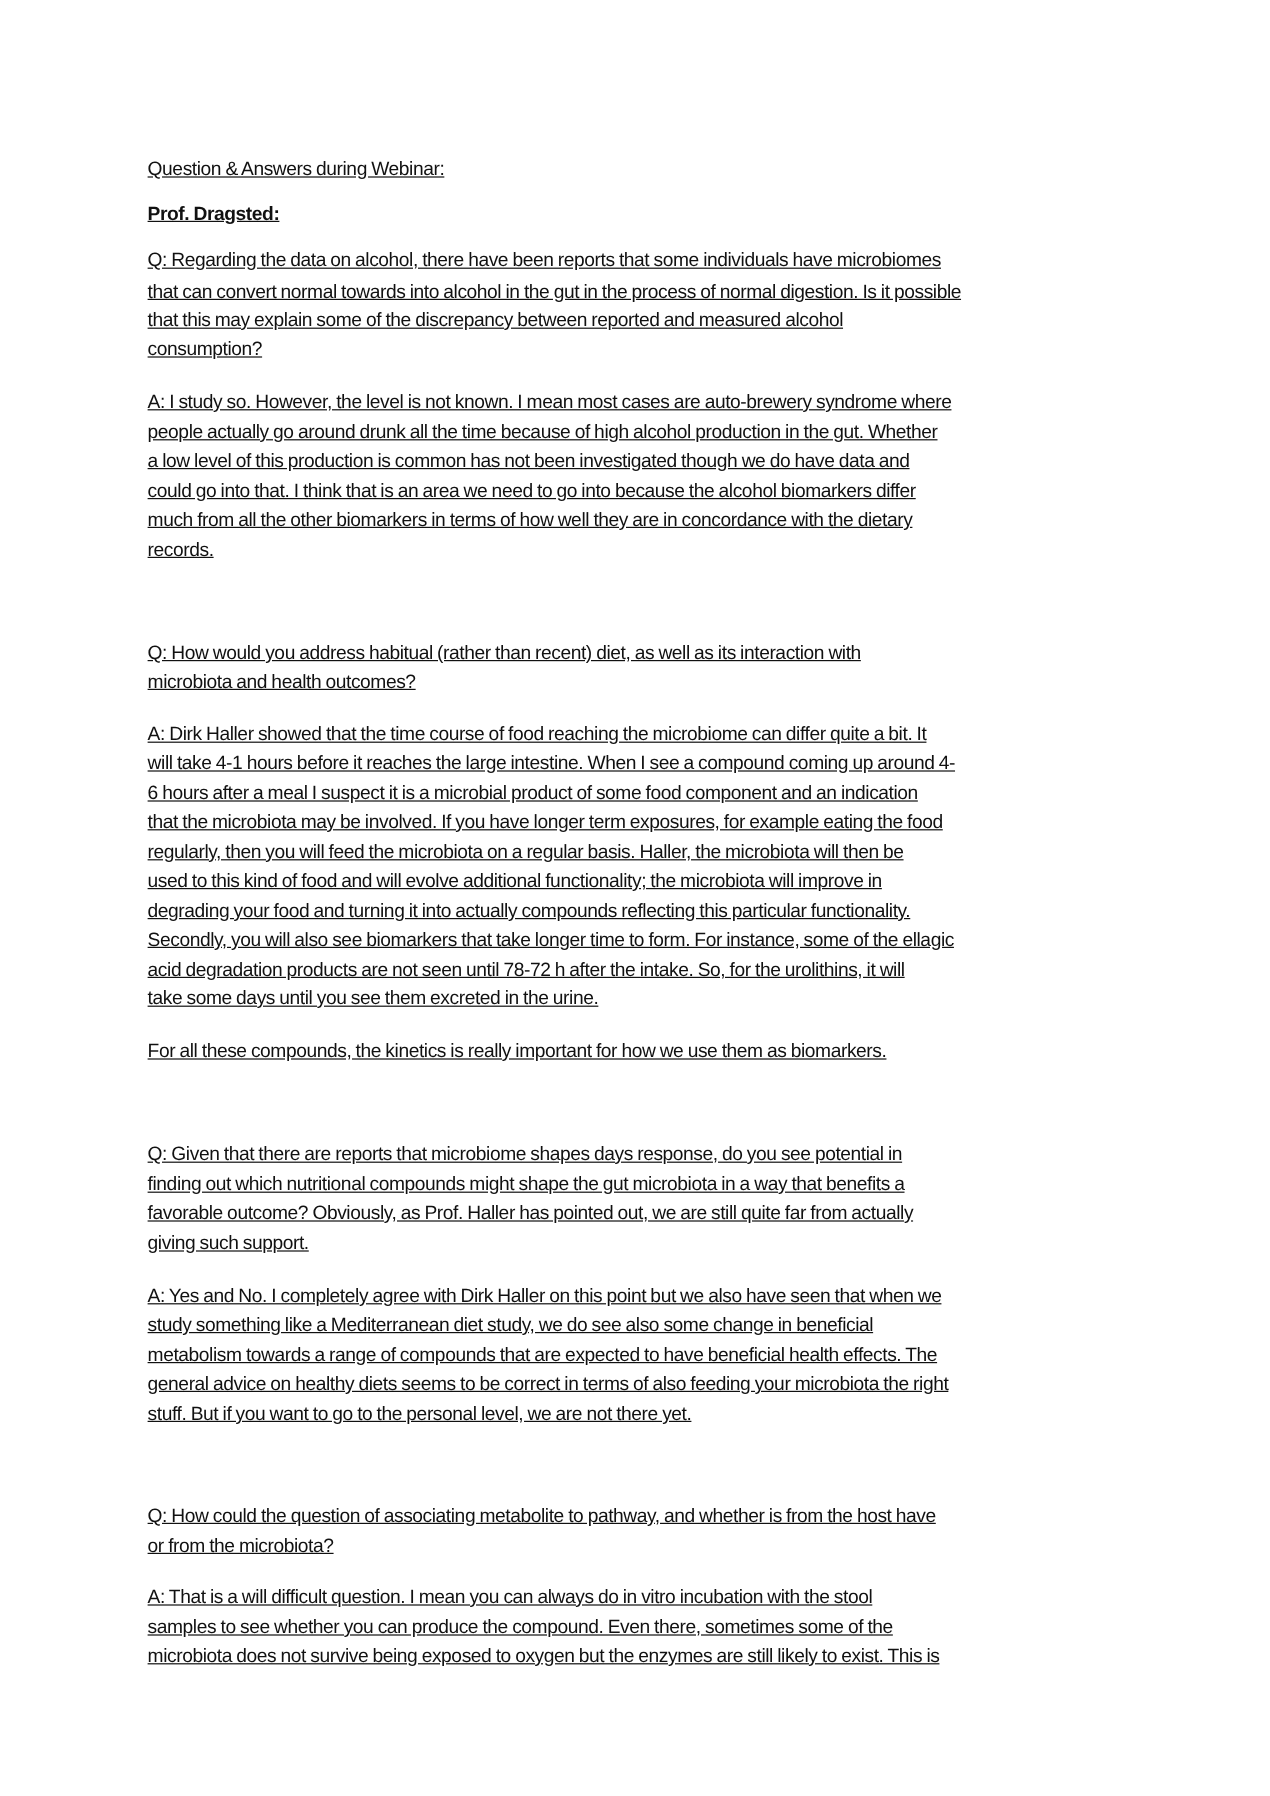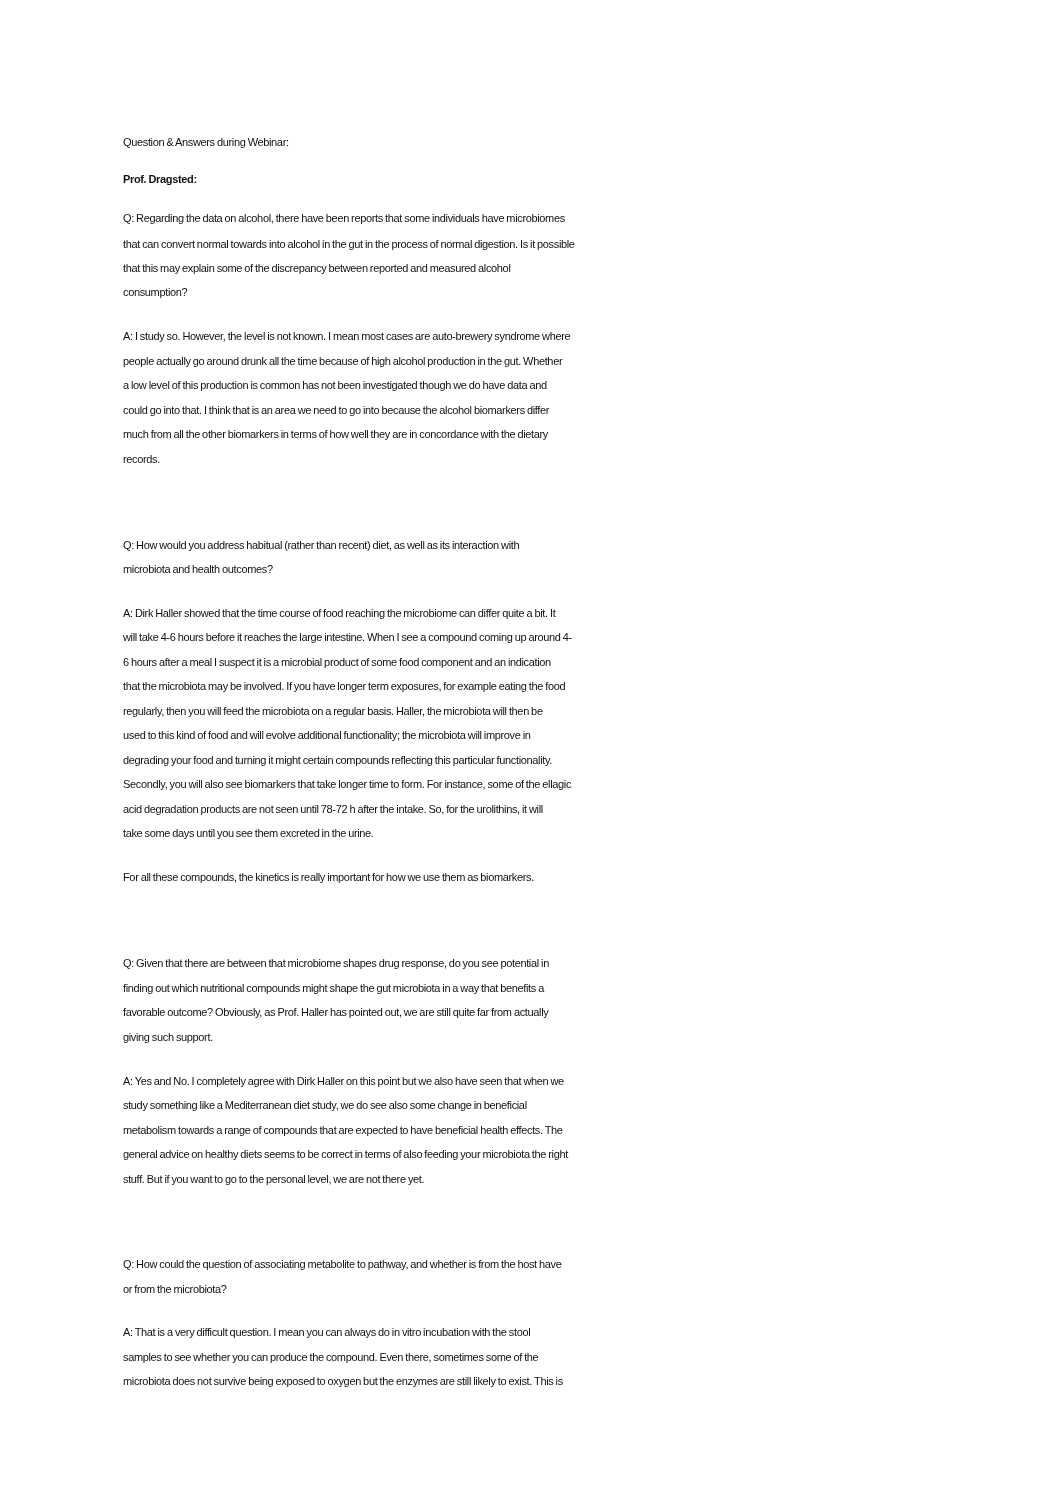--- a/index.html
+++ b/index.html
@@ -18,26 +18,27 @@
     .page {
       position: absolute;
       left: 0; top: 0;
       width: 1058px;
       height: 1497px;
       background: #ffffff;
     }
     .line {
       position: absolute;
       left: 123px;
-      font-size: 11px;
+      font-size: 16px;
       line-height: 24px;
       white-space: nowrap;
       letter-spacing: -0.35px;
       word-spacing: -0.5px;
       transform-origin: left top;
+      text-decoration: underline;
     }
     .bold { font-weight: bold; }
   </style>
 </head>
 <body>
 
 <div class="page">
   <div class="line" style="top:130px">Question &amp; Answers during Webinar:</div>
   <div class="line bold" style="top:167px">Prof. Dragsted:</div>
 
@@ -57,53 +58,53 @@
     <div class="line" style="top:447px">records.</div>
   </div>
 
   <div>
     <div class="line" style="top:533px">Q: How would you address habitual (rather than recent) diet, as well as its interaction with</div>
     <div class="line" style="top:557px">microbiota and health outcomes?</div>
   </div>
 
   <div>
     <div class="line" style="top:601px">A: Dirk Haller showed that the time course of food reaching the microbiome can differ quite a bit. It</div>
-    <div class="line" style="top:625px">will take 4-6 hours before it reaches the large intestine. When I see a compound coming up around 4-</div>
+    <div class="line" style="top:625px">will take 4-1 hours before it reaches the large intestine. When I see a compound coming up around 4-</div>
     <div class="line" style="top:650px">6 hours after a meal I suspect it is a microbial product of some food component and an indication</div>
     <div class="line" style="top:674px">that the microbiota may be involved. If you have longer term exposures, for example eating the food</div>
     <div class="line" style="top:699px">regularly, then you will feed the microbiota on a regular basis. Haller, the microbiota will then be</div>
     <div class="line" style="top:723px">used to this kind of food and will evolve additional functionality; the microbiota will improve in</div>
-    <div class="line" style="top:748px">degrading your food and turning it might certain compounds reflecting this particular functionality.</div>
+    <div class="line" style="top:748px">degrading your food and turning it into actually compounds reflecting this particular functionality.</div>
     <div class="line" style="top:772px">Secondly, you will also see biomarkers that take longer time to form. For instance, some of the ellagic</div>
     <div class="line" style="top:797px">acid degradation products are not seen until 78-72 h after the intake. So, for the urolithins, it will</div>
     <div class="line" style="top:821px">take some days until you see them excreted in the urine.</div>
   </div>
 
   <div>
     <div class="line" style="top:865px">For all these compounds, the kinetics is really important for how we use them as biomarkers.</div>
   </div>
 
   <div>
-    <div class="line" style="top:951px">Q: Given that there are between that microbiome shapes drug response, do you see potential in</div>
+    <div class="line" style="top:951px">Q: Given that there are reports that microbiome shapes days response, do you see potential in</div>
     <div class="line" style="top:976px">finding out which nutritional compounds might shape the gut microbiota in a way that benefits a</div>
     <div class="line" style="top:1000px">favorable outcome? Obviously, as Prof. Haller has pointed out, we are still quite far from actually</div>
     <div class="line" style="top:1025px">giving such support.</div>
   </div>
 
   <div>
     <div class="line" style="top:1069px">A: Yes and No. I completely agree with Dirk Haller on this point but we also have seen that when we</div>
     <div class="line" style="top:1093px">study something like a Mediterranean diet study, we do see also some change in beneficial</div>
     <div class="line" style="top:1118px">metabolism towards a range of compounds that are expected to have beneficial health effects. The</div>
     <div class="line" style="top:1142px">general advice on healthy diets seems to be correct in terms of also feeding your microbiota the right</div>
     <div class="line" style="top:1167px">stuff. But if you want to go to the personal level, we are not there yet.</div>
   </div>
 
   <div>
     <div class="line" style="top:1252px">Q: How could the question of associating metabolite to pathway, and whether is from the host have</div>
     <div class="line" style="top:1277px">or from the microbiota?</div>
   </div>
 
   <div>
-    <div class="line" style="top:1320px">A: That is a very difficult question. I mean you can always do in vitro incubation with the stool</div>
+    <div class="line" style="top:1320px">A: That is a will difficult question. I mean you can always do in vitro incubation with the stool</div>
     <div class="line" style="top:1345px">samples to see whether you can produce the compound. Even there, sometimes some of the</div>
     <div class="line" style="top:1369px">microbiota does not survive being exposed to oxygen but the enzymes are still likely to exist. This is</div>
   </div>
 </div>
 
 </body></html>

